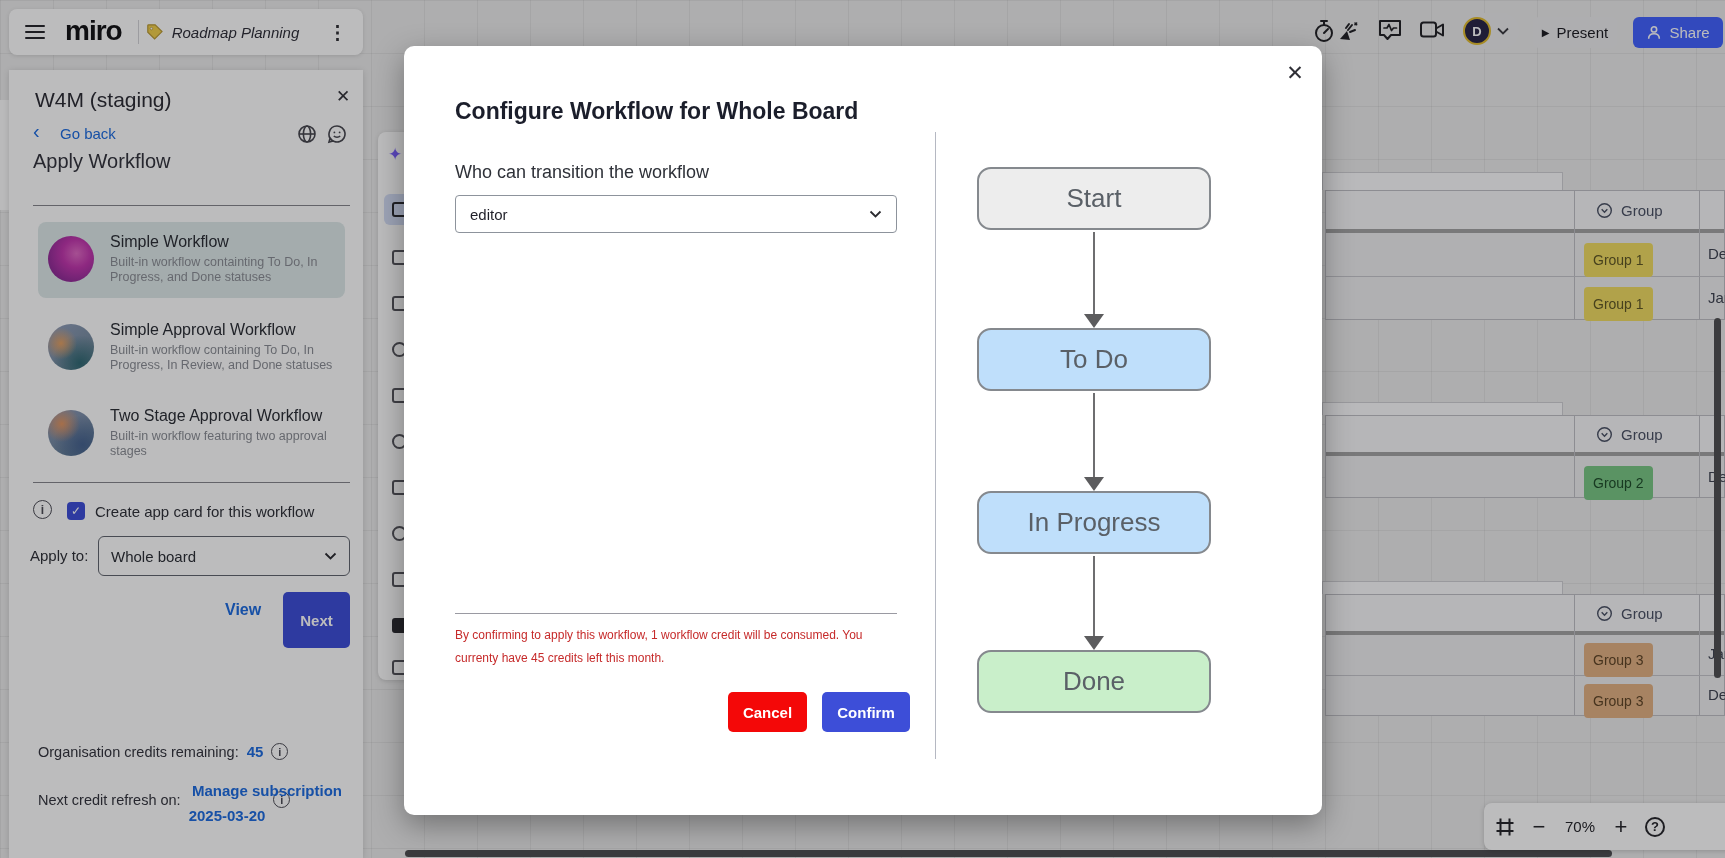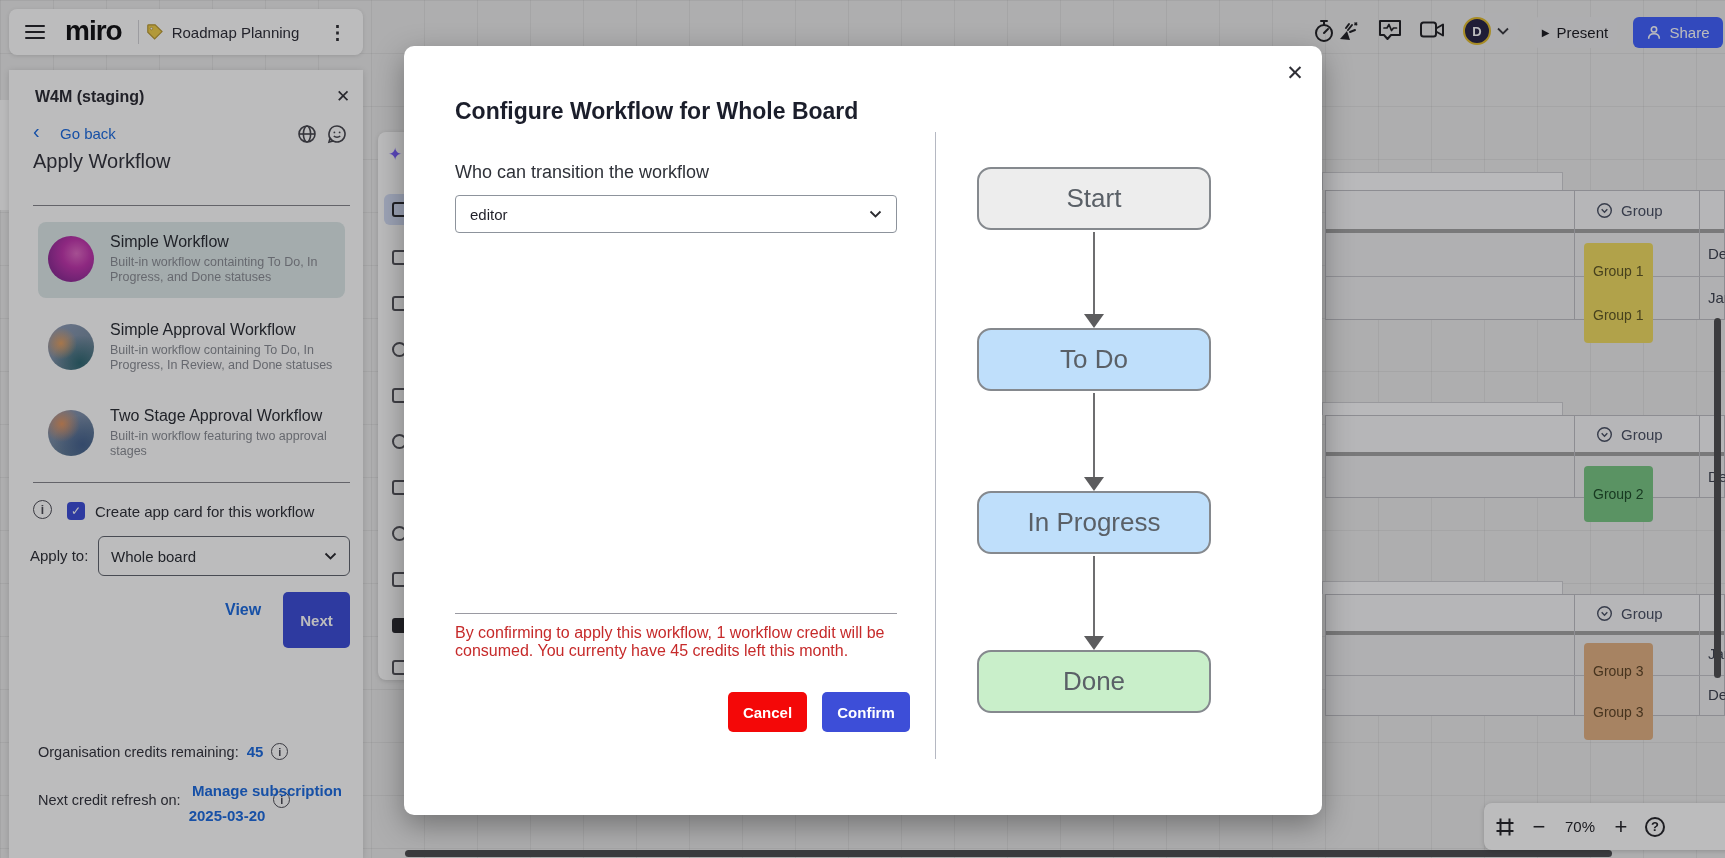--- a/index.html
+++ b/index.html
@@ -12,33 +12,33 @@
                      linear-gradient(to bottom,rgba(0,0,0,.05) 1px,transparent 1px);
     background-size:53px 53px;}
   
   .topbar{left:9px;top:9px;width:354px;height:46px;background:#fff;border-radius:8px;
     box-shadow:0 1px 4px rgba(0,0,0,.12);display:flex;align-items:center;padding:0 10px;z-index:10;}
   .burger{width:20px;height:14px;display:flex;flex-direction:column;justify-content:space-between;cursor:pointer;margin:0 8px 0 6px;}
   .burger div{height:2.4px;background:#26262b;border-radius:2px;}
   .logo{font-size:28px;font-weight:800;letter-spacing:-1px;color:#121215;margin:0 10px 3px 12px;}
   .vsep{width:1px;height:24px;background:#d4d4d8;margin:0 6px;}
   .kebab{font-size:19px;font-weight:700;color:#2e2e33;margin-left:auto;padding:0 6px;cursor:pointer;}
-  .board-name{font-size:15px;color:#2e2e38;font-weight:500;margin-left:8px;}
+  .board-name{font-size:15px;color:#2e2e38;font-weight:500;margin-left:8px;font-style:italic;}
   
   .trr{position:absolute;top:13px;z-index:10;display:flex;align-items:center;}
   .pill-btn{height:31px;border-radius:6px;display:flex;align-items:center;justify-content:center;gap:7px;font-size:15px;cursor:pointer;}
   .present{background:#ececee;color:#1c1c22;width:84px;font-weight:500;}
   .share{color:#fff;width:90px;font-weight:500;}
   .avatar-pill{width:58px;height:36px;background:#ececee;border-radius:18px;display:flex;align-items:center;padding:2px;cursor:pointer;}
   .avatar{width:28px;height:28px;border-radius:50%;background:#2a2547;border:2px solid #e3bd2f;color:#fff;
     display:flex;align-items:center;justify-content:center;font-size:13px;font-weight:700;}
   
   .panel{left:9px;top:70px;width:354px;height:788px;background:#ffffff;z-index:10;
     box-shadow:0 1px 6px rgba(0,0,0,.15);}
-  .panel-title{position:absolute;left:26px;top:18px;font-size:16px;font-weight:700;color:#2b2b33;}
+  .panel-title{position:absolute;left:26px;top:18px;font-size:21px;font-weight:400;color:#2b2b33;}
   .x-btn{position:absolute;font-size:17px;color:#33333a;cursor:pointer;}
   .linkblue{color:#1d6ce0;cursor:pointer;}
   .go-back{position:absolute;left:51px;top:55px;font-size:15px;font-weight:500;}
   .back-chev{position:absolute;left:24px;top:51px;font-size:20px;line-height:20px;}
   .panel-head{position:absolute;left:24px;top:80px;font-size:20px;color:#33343d;}
   .hline{position:absolute;height:1px;background:#85858d;}
   .wf-item{position:absolute;left:29px;width:307px;border-radius:8px;cursor:pointer;}
   .wf-circle{position:absolute;left:10px;top:14px;width:46px;height:46px;border-radius:50%;}
   .wf-name{position:absolute;left:72px;top:11px;font-size:16px;color:#2b2e35;}
   .wf-desc{position:absolute;left:72px;top:33px;width:230px;font-size:12.5px;line-height:15px;color:#8a8d94;}
@@ -61,21 +61,21 @@
   
   .ltools{left:378px;top:132px;width:50px;height:548px;background:#fff;border-radius:8px;z-index:10;
     box-shadow:0 1px 4px rgba(0,0,0,.15);}
   .tb-ic{position:absolute;left:14px;width:15px;height:15px;border:2.2px solid #55555c;border-radius:3px;}
   
   .btable{z-index:5;background:#efeff0;border:1px solid #bfbfc4;}
   .thead{display:flex;align-items:center;background:#f7f7f8;border-bottom:4px solid #a3a3a3;height:100%;}
   .grp-h{display:flex;align-items:center;gap:8px;color:#4a5164;font-size:15px;font-weight:500;}
   .trow{position:absolute;left:0;width:100%;border-bottom:1px solid #c6c6cb;}
   .cdiv{position:absolute;top:0;bottom:0;width:1px;background:#bfbfc4;}
-  .badge{display:inline-block;padding:20px 9px;border-radius:4px;font-size:14px;}
+  .badge{display:inline-block;padding:9px 9px;border-radius:4px;font-size:14px;}
   .b-y{background:#f0dc62;color:#5f5724;}
   .b-g{background:#79c784;color:#1f4d2a;}
   .b-t{background:#e2b183;color:#5f4526;}
   .dtxt{font-size:15px;color:#3f4452;}
   .band{position:absolute;background:#fbfbfc;z-index:5;border:1px solid #cfcfd4;border-bottom:none;}
   
   .zoompill{left:1484px;top:803px;width:260px;height:47px;background:#fff;border-radius:8px;z-index:10;
     box-shadow:0 1px 5px rgba(0,0,0,.18);display:flex;align-items:center;}
   .zi{width:34px;text-align:center;color:#26262b;cursor:pointer;}
   .sbar{background:#4f4f52;border-radius:4px;z-index:10;}
@@ -84,21 +84,21 @@
   .modal{left:404px;top:46px;width:918px;height:769px;background:#fff;border-radius:10px;z-index:100;
     box-shadow:0 10px 30px rgba(0,0,0,.35);}
   .m-title{position:absolute;left:51px;top:52px;font-size:23px;font-weight:700;color:#1b1e2b;}
   .m-label{position:absolute;left:51px;top:116px;font-size:18px;color:#2e3138;}
   .m-select{position:absolute;left:51px;top:149px;width:442px;height:38px;border:1px solid #8d939c;border-radius:4px;
     display:flex;align-items:center;padding:0 14px;font-size:15px;color:#1f1f28;cursor:pointer;}
   .m-x{position:absolute;left:876px;top:12px;width:30px;height:30px;font-size:21px;color:#2f2f36;
     display:flex;align-items:center;justify-content:center;cursor:pointer;}
   .m-vdiv{position:absolute;left:531px;top:86px;width:1px;height:627px;background:#b5b8c2;}
   .m-hr{position:absolute;left:51px;top:567px;width:442px;height:1px;background:#9a9aa2;}
-  .warn{position:absolute;left:51px;top:578px;width:452px;font-size:16px;line-height:18px;color:#c62a2a;}
+  .warn{position:absolute;left:51px;top:578px;width:452px;font-size:12px;line-height:23px;color:#c62a2a;}
   .node{position:absolute;left:573px;width:234px;height:63px;border:2px solid #85898e;border-radius:14px;
     display:flex;align-items:center;justify-content:center;font-size:26px;color:#5a6067;}
   .aline{position:absolute;left:689px;width:2px;background:#6e6e70;}
   .ahead{position:absolute;left:680px;width:0;height:0;border-left:10px solid transparent;
     border-right:10px solid transparent;border-top:14px solid #5c5c5e;}
   .chev-s{flex:none;}
   svg.ic{display:block;}
 </style>
 </head>
 <body>

